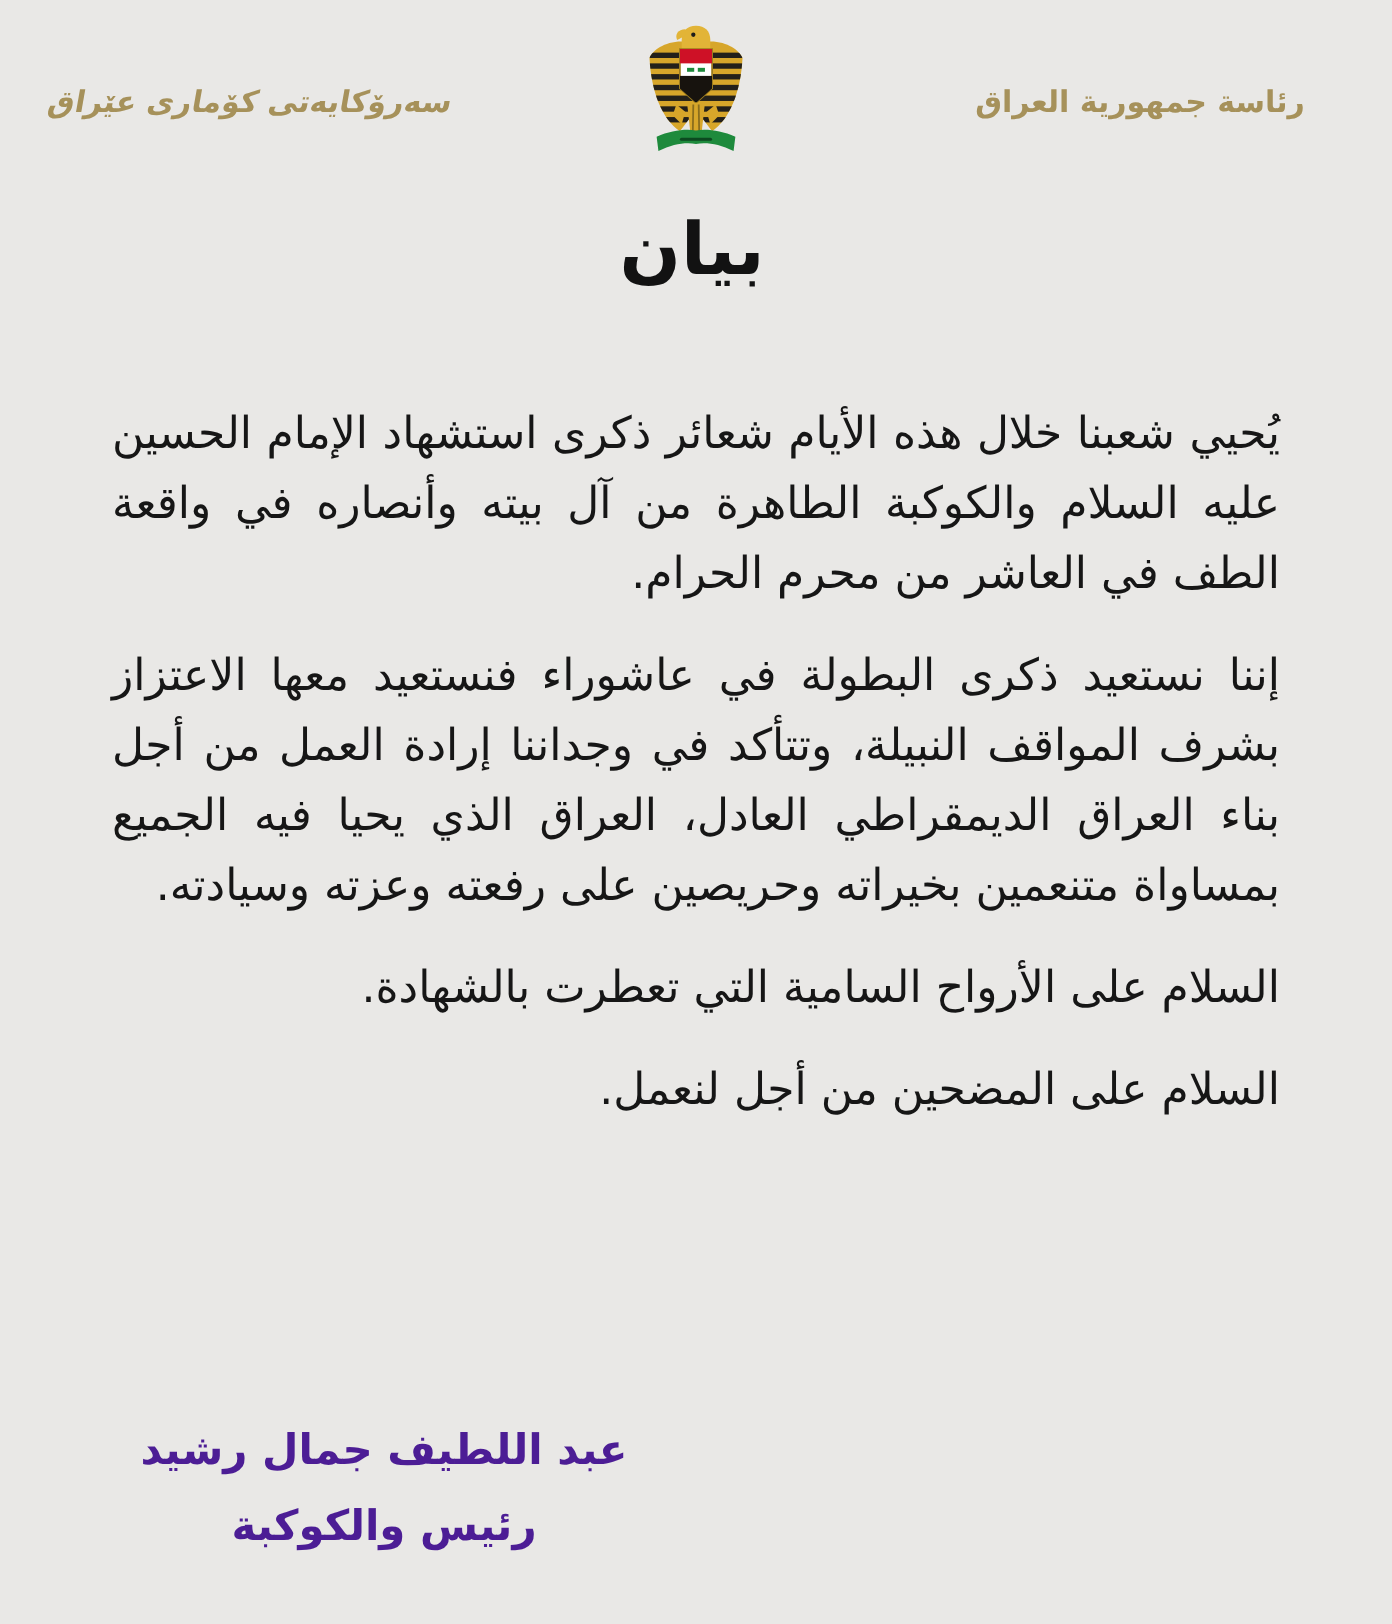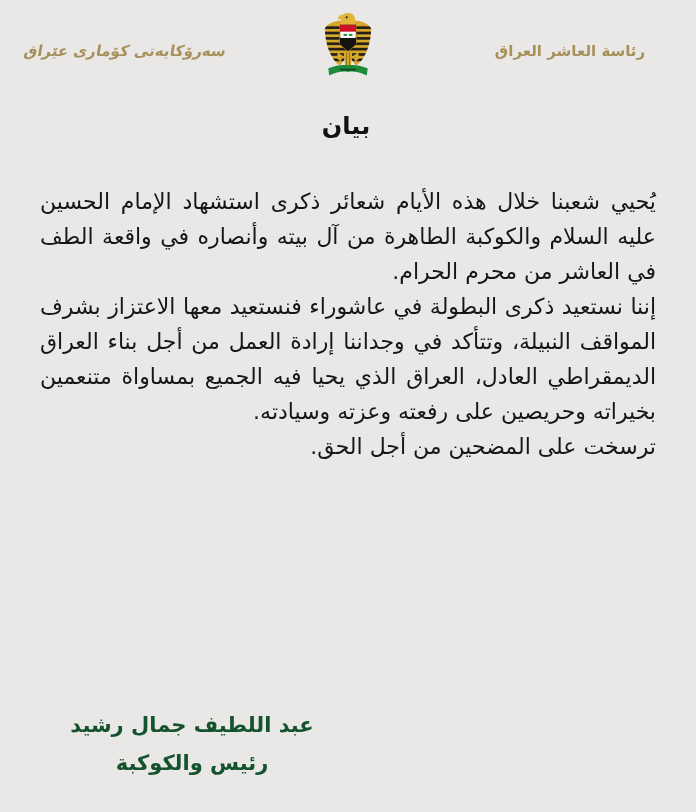--- a/index.html
+++ b/index.html
@@ -30,48 +30,48 @@
     margin-top: 34px;
     white-space: nowrap;
   }
   .callig-kurdish { font-size: 15px; transform: skewX(-10deg); }
   .callig-arabic  { font-size: 15px; letter-spacing: 0; }
   .emblem-box { width: 60px; margin-top: 4px; display: flex; justify-content: center; }
 
   
   .statement-title {
     text-align: center;
-    font-size: 24px;
+    font-size: 36px;
     font-weight: bold;
     color: #121212;
     margin: 16px 4px 0 0;
     line-height: 36px;
   }
 
   
   .statement-body {
     direction: rtl;
     text-align: justify;
     padding: 40px 40px 0 40px;
     font-size: 22px;
     line-height: 35px;
     color: #161616;
   }
-  .statement-body p { margin: 0; }
+  .statement-body p { margin: 16px; }
 
   
   .signature-block {
     position: absolute;
     top: 706px;
     left: 62px;
     width: 260px;
     text-align: center;
     direction: rtl;
     font-weight: bold;
-    color: #14532d;
+    color: #4c1d95;
     font-size: 21px;
     line-height: 38px;
   }
 </style>
 </head>
 <body>
 
 <div class="page">
 
   <header class="letterhead">
@@ -115,29 +115,30 @@
         <path d="M41 45 L36 49 L38 56 L43 51 Z" fill="#d7a62a"></path>
 
         <path d="M25 44 L35 44 L33 62 L27 62 Z" fill="#d7a62a"></path>
         <path d="M28.5 45 L28.2 61 M31.5 45 L31.8 61" stroke="#8a6d1d" stroke-width="1" fill="none"></path>
 
         <path d="M8 63 C16 59.5 24 58.5 30 59.5 C36 58.5 44 59.5 52 63 L51 71 C43 67 36 66 30 67 C24 66 17 67 9 71 Z" fill="#1e8a3c"></path>
         <rect x="21" y="63.5" width="18" height="1.8" rx="0.9" fill="#0c4a20"></rect>
       </svg>
     </div>
 
-    <div class="callig callig-arabic">رئاسة العاشر العراق</div>
+    <div class="callig callig-arabic">رئاسة جمهورية العراق</div>
   </header>
 
   <h1 class="statement-title">بيان</h1>
 
   <main class="statement-body">
       <p>يُحيي شعبنا خلال هذه الأيام شعائر ذكرى استشهاد الإمام الحسين عليه السلام والكوكبة الطاهرة من آل بيته وأنصاره في واقعة الطف في العاشر من محرم الحرام.</p>
       <p>إننا نستعيد ذكرى البطولة في عاشوراء فنستعيد معها الاعتزاز بشرف المواقف النبيلة، وتتأكد في وجداننا إرادة العمل من أجل بناء العراق الديمقراطي العادل، العراق الذي يحيا فيه الجميع بمساواة متنعمين بخيراته وحريصين على رفعته وعزته وسيادته.</p>
-      <p>ترسخت على المضحين من أجل الحق.</p>
+      <p>السلام على الأرواح السامية التي تعطرت بالشهادة.</p>
+      <p>السلام على المضحين من أجل لنعمل.</p>
     </main>
 
   <div class="signature-block">
     <div>عبد اللطيف جمال رشيد</div>
     <div>رئيس والكوكبة</div>
   </div>
 
 </div>
 
 </body></html>

